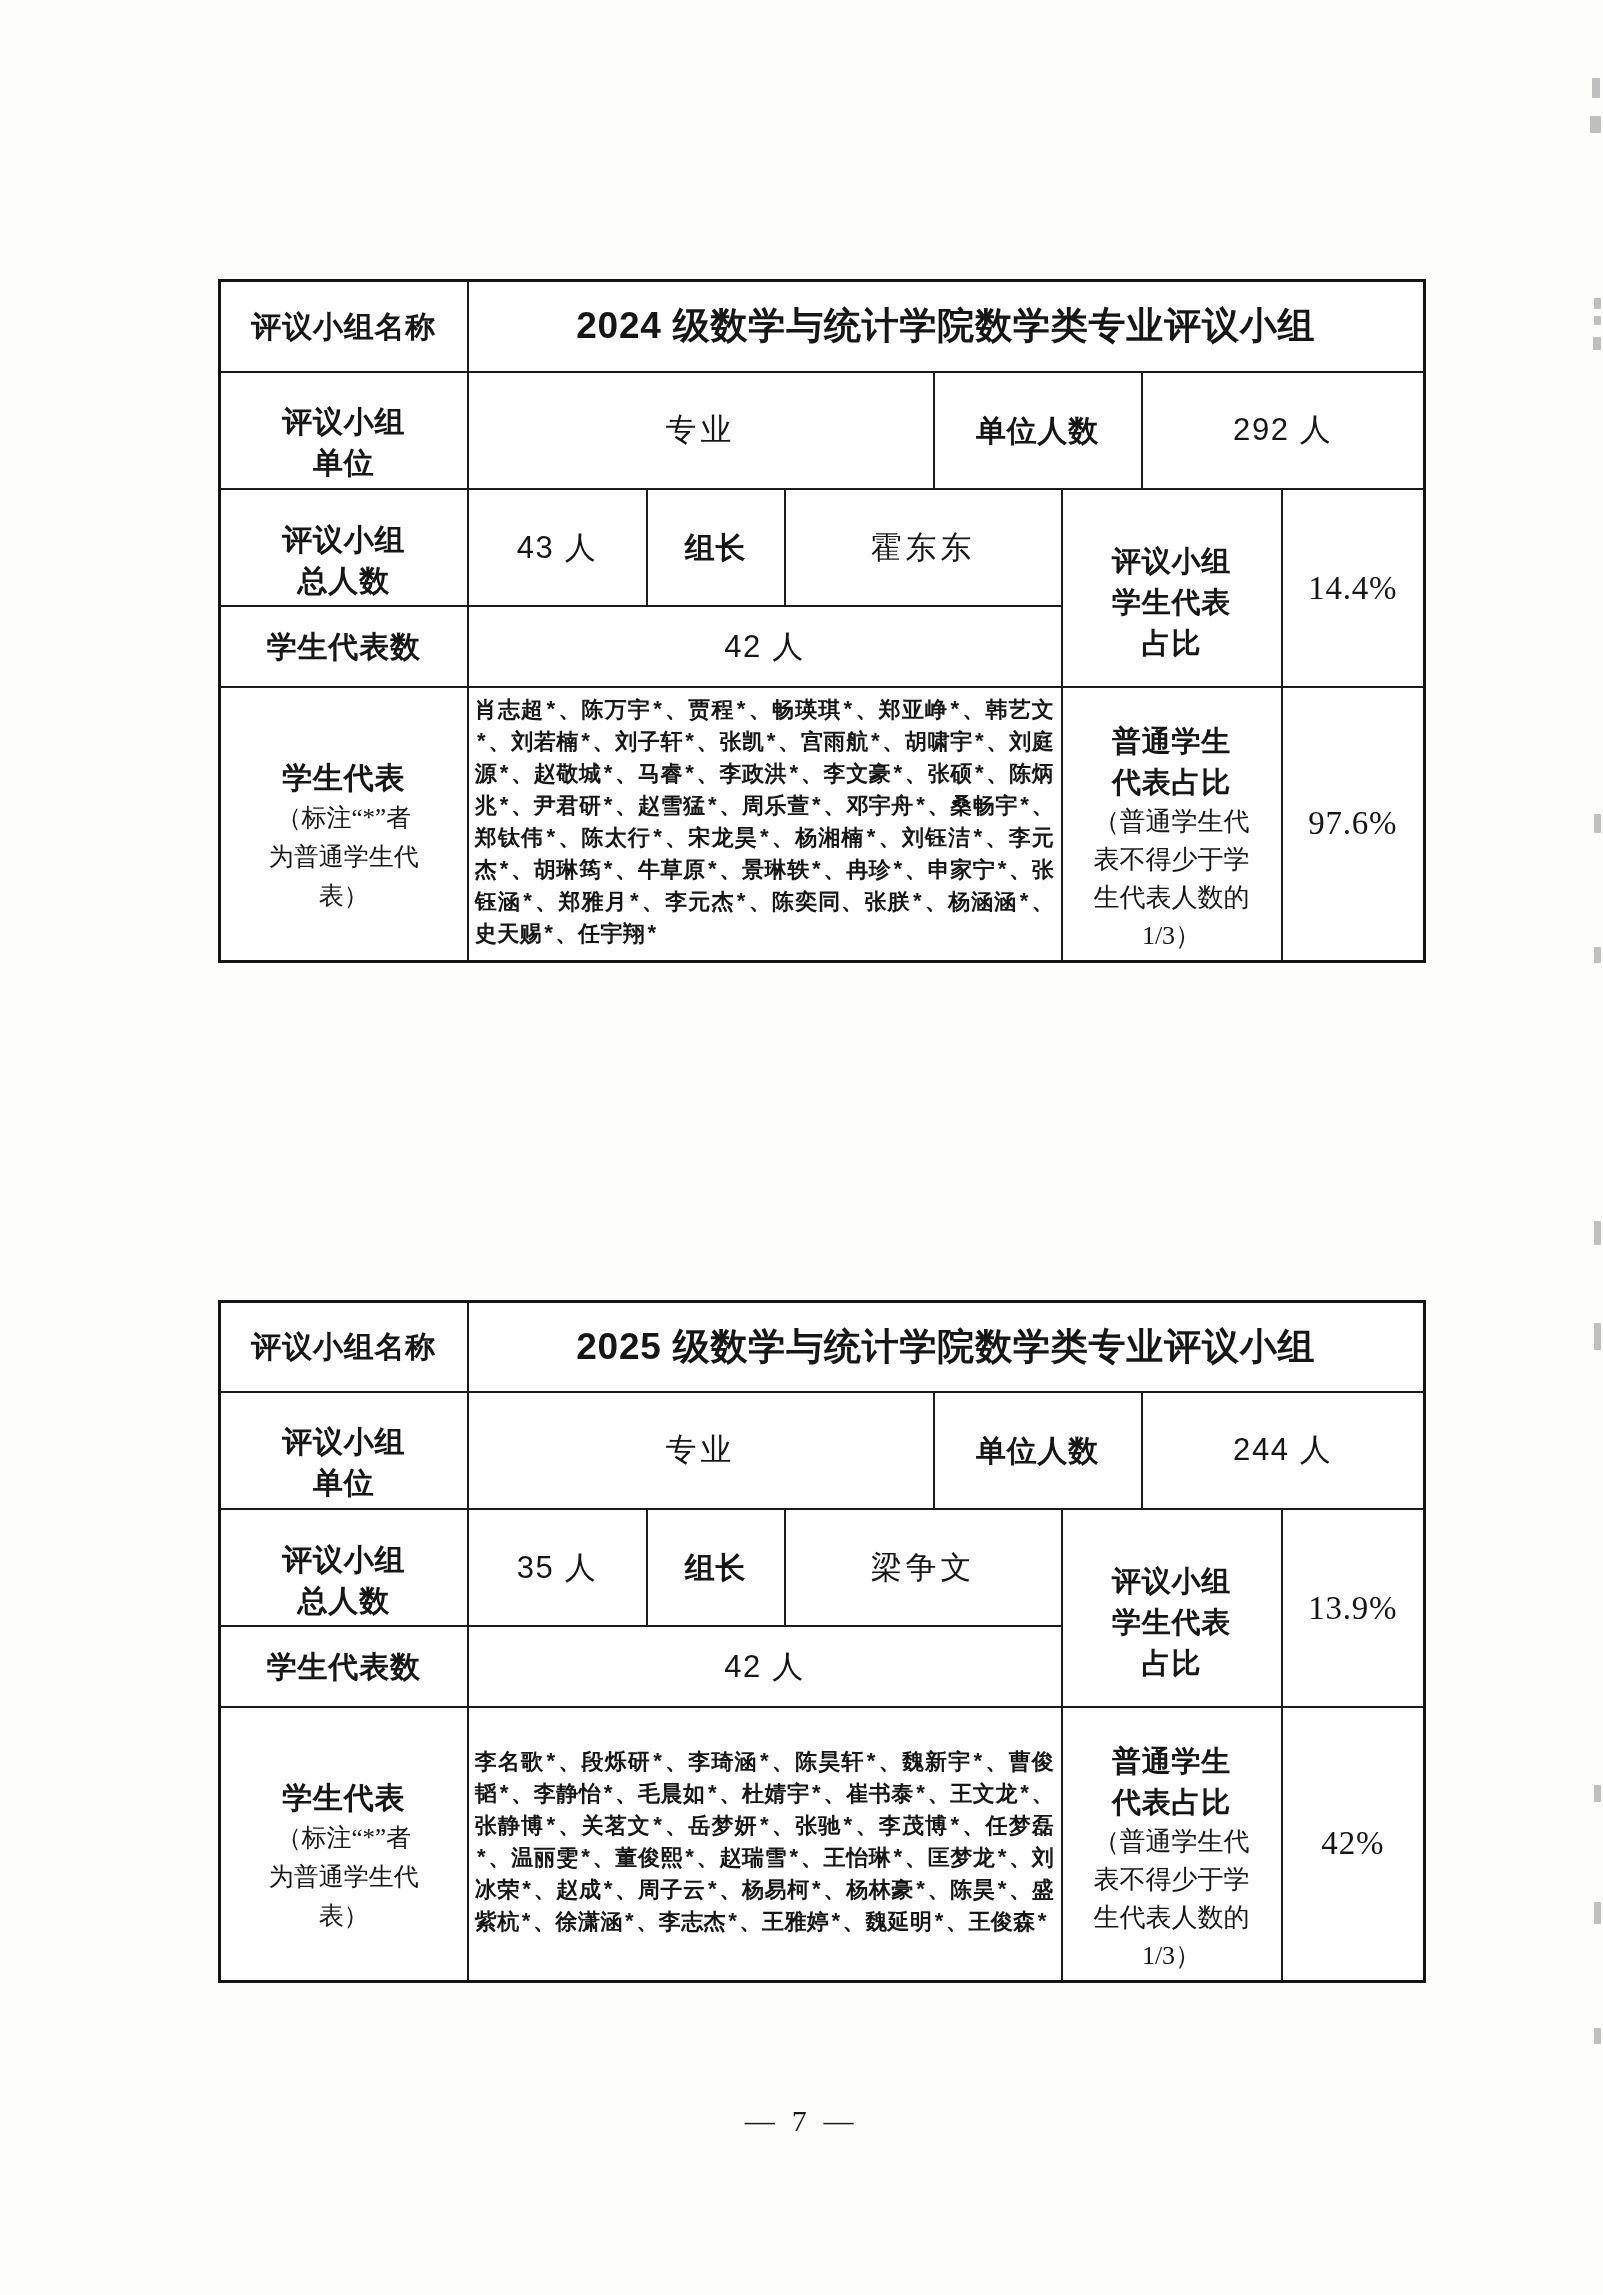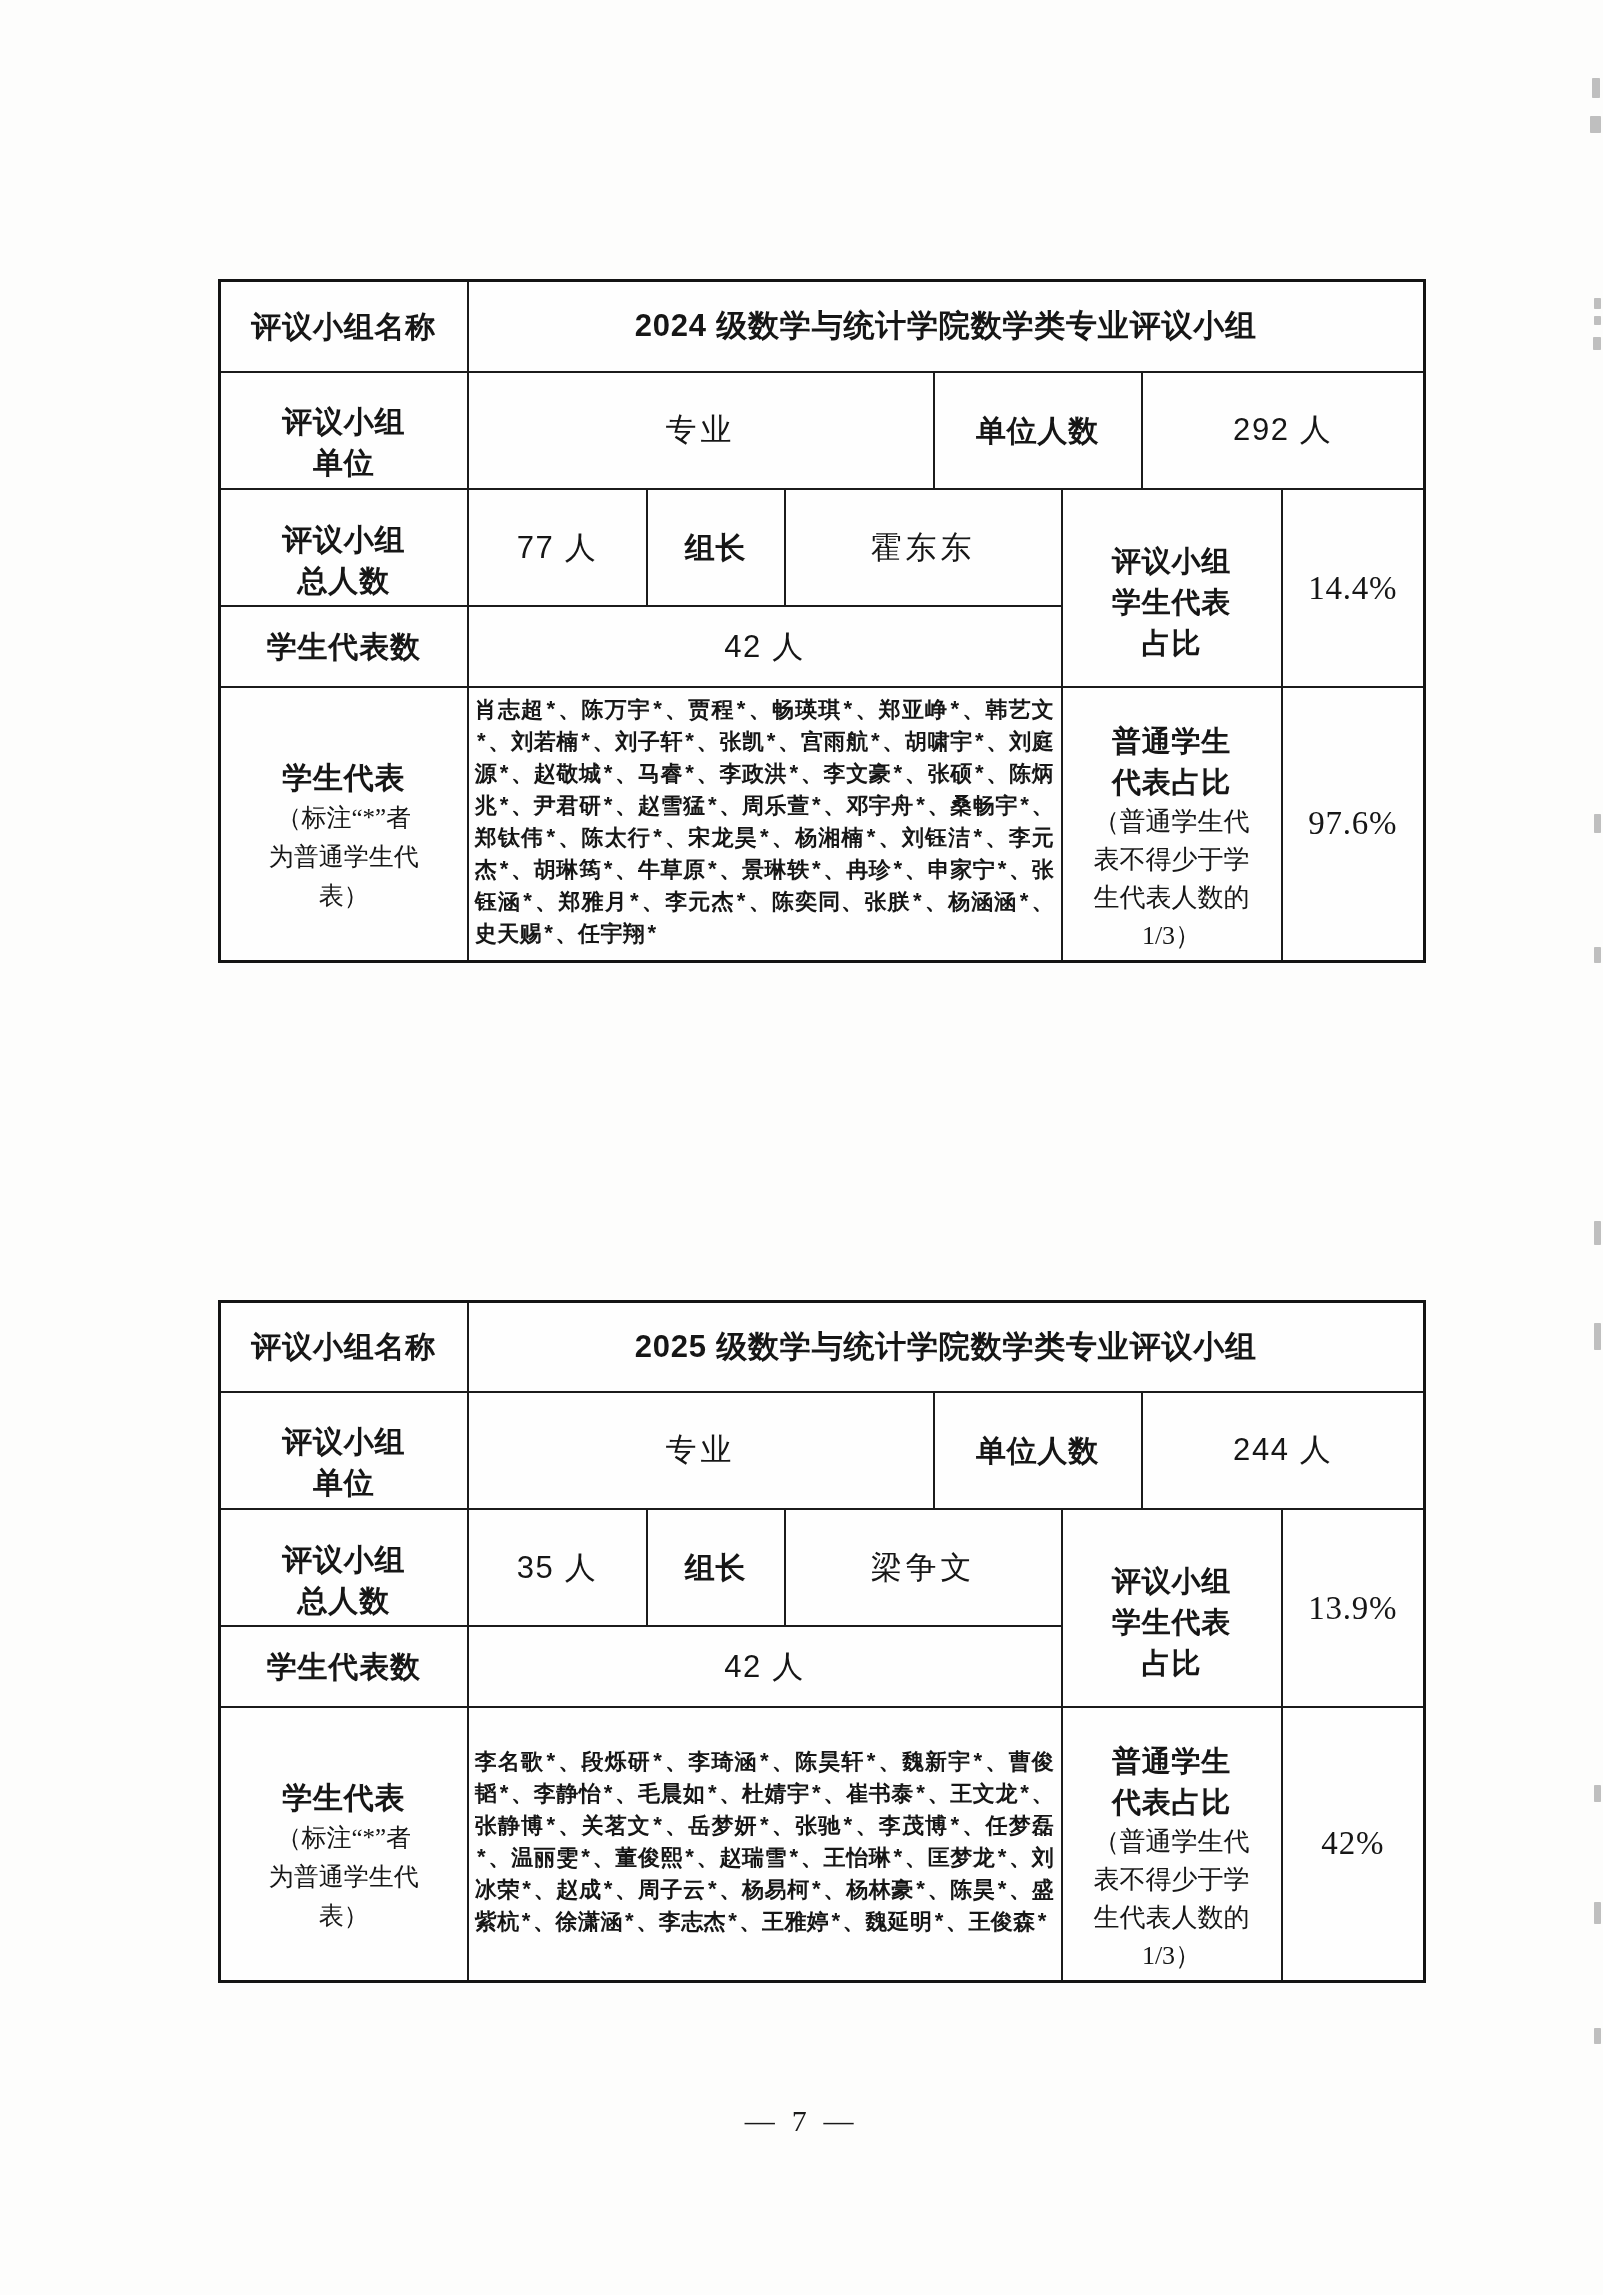--- a/index.html
+++ b/index.html
@@ -32,21 +32,21 @@
   .lbl{
     font-weight:700;
     font-size:30px;
     line-height:41px;
     letter-spacing:0.8px;
     margin-top:24px;
   }
   .wrap4{display:inline-block;max-width:4.35em;}
   .title-val{
     font-weight:700;
-    font-size:31px;
+    font-size:37px;
     letter-spacing:0.8px;
   }
   .kai{
     font-family:"Liberation Serif",serif;
     font-weight:400;
     font-size:31px;
     letter-spacing:3.9px;
   }
   .num{
     font-family:Liberation Sans, sans-serif;
@@ -130,21 +130,21 @@
     <td colspan="7"><span class="title-val">2024 级数学与统计学院数学类专业评议小组</span></td>
   </tr>
   <tr style="height:99px">
     <td><span class="lbl wrap4">评议小组单位</span></td>
     <td colspan="3"><span class="kai">专业</span></td>
     <td colspan="2"><span class="lbl">单位人数</span></td>
     <td colspan="2"><span class="num">292 人</span></td>
   </tr>
   <tr style="height:99px">
     <td><span class="lbl wrap4">评议小组总人数</span></td>
-    <td><span class="num">77 人</span></td>
+    <td><span class="num">43 人</span></td>
     <td><span class="lbl">组长</span></td>
     <td colspan="2"><span class="kai">霍东东</span></td>
     <td colspan="2" rowspan="2"><span class="ratio-title">评议小组学生代表占比</span></td>
     <td rowspan="2"><span class="pct">14.4%</span></td>
   </tr>
   <tr style="height:81px">
     <td><span class="lbl">学生代表数</span></td>
     <td colspan="4"><span class="num">42 人</span></td>
   </tr>
   <tr>

